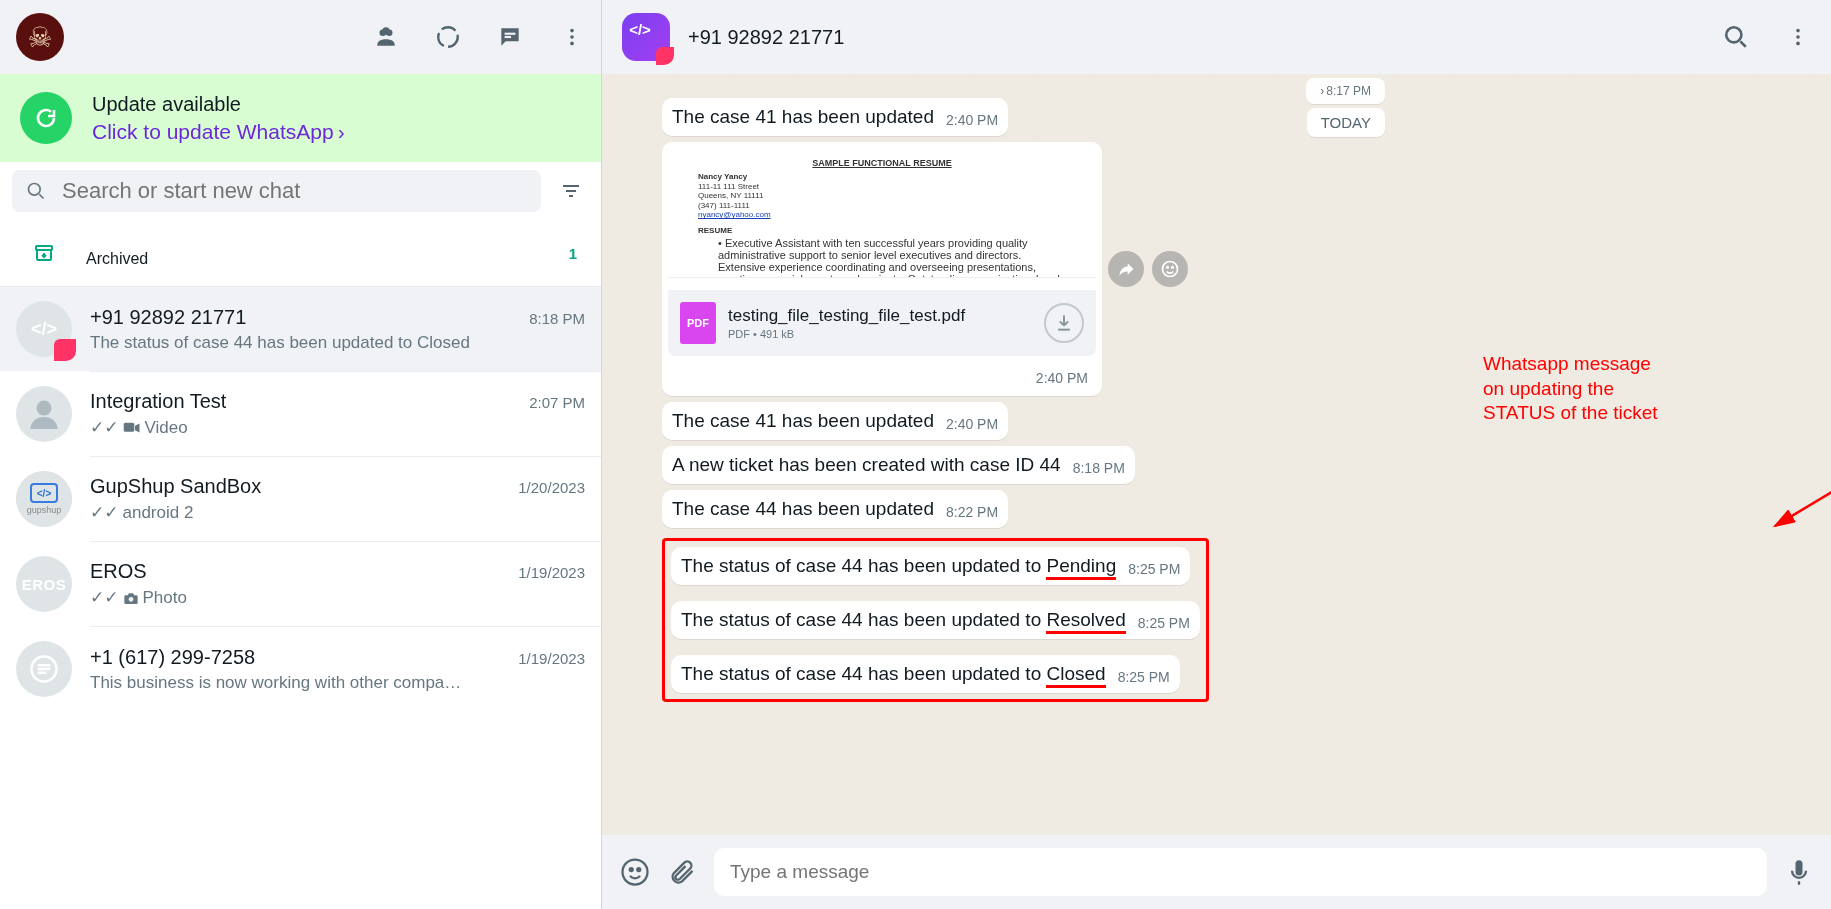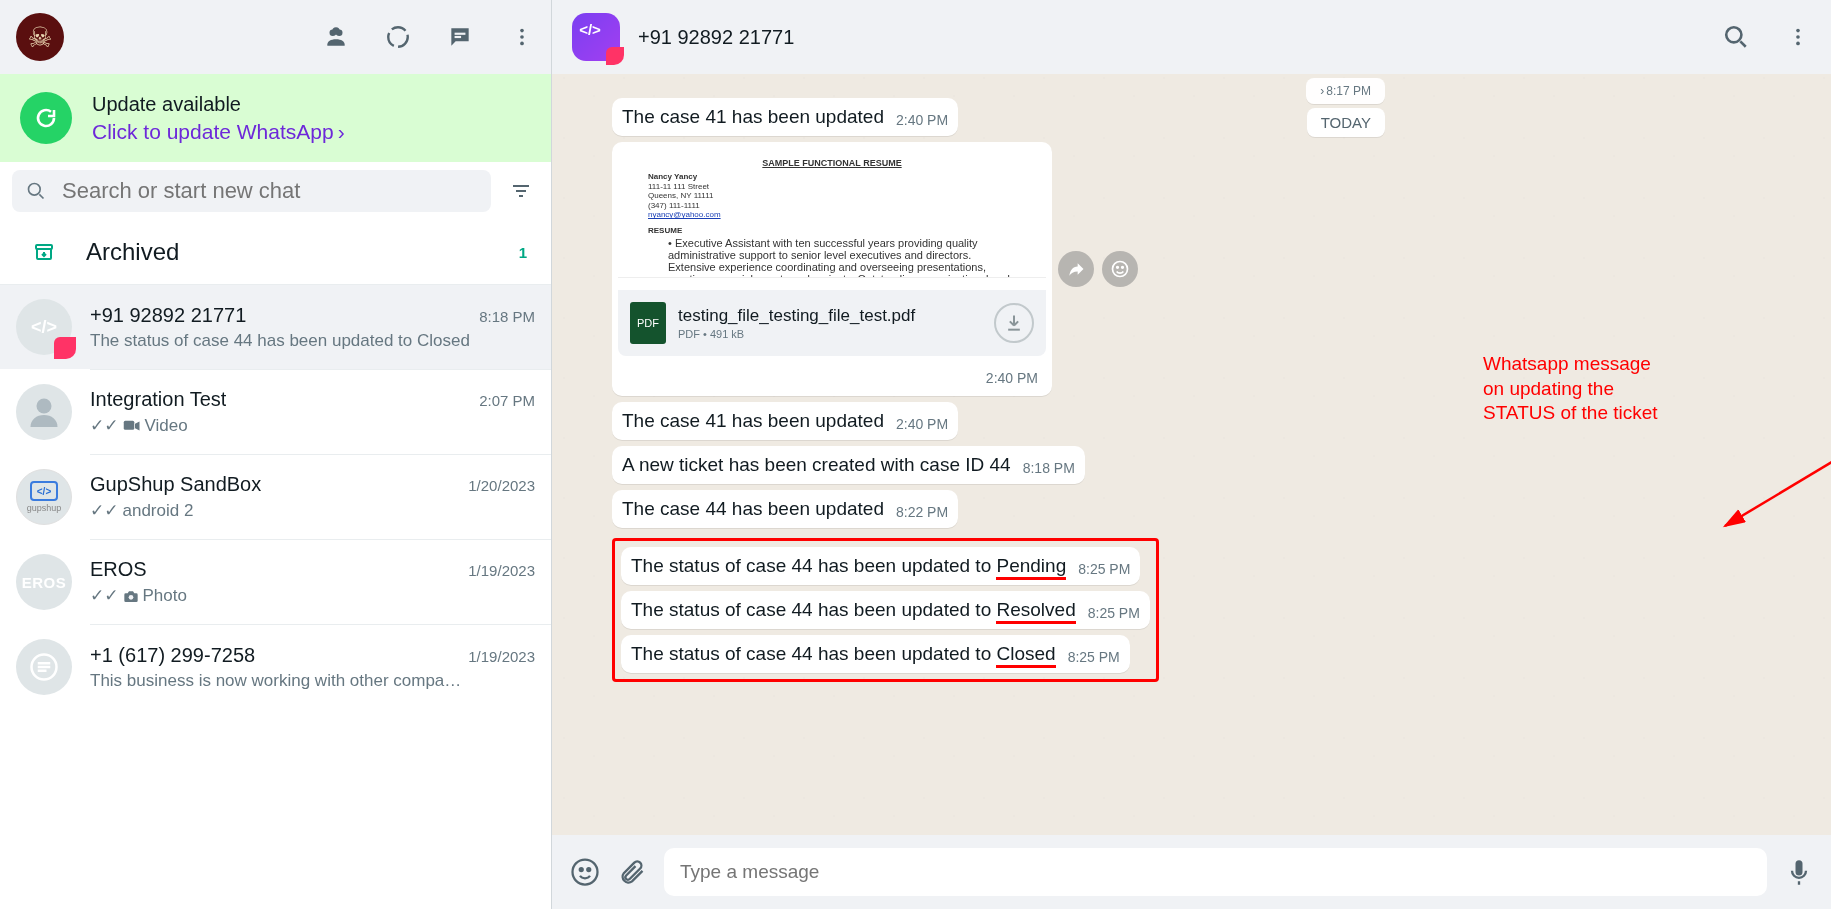--- a/index.html
+++ b/index.html
@@ -1,20 +1,20 @@
 <!DOCTYPE html>
 <html><head>
 <meta charset="utf-8">
 <style>
 * { margin: 0; padding: 0; box-sizing: border-box; font-family: -apple-system, BlinkMacSystemFont, "Segoe UI", Helvetica, Arial, sans-serif; }
 body { background: #f0f2f5; width: 1831px; height: 909px; overflow: hidden; }
 .app { display: flex; height: 100%; }
 
 
-.left { width: 552px; background: #fff; display: flex; flex-direction: column; border-right: 1px solid #d1d7db; }
+.left { width: 602px; background: #fff; display: flex; flex-direction: column; border-right: 1px solid #d1d7db; }
 .left-header { height: 74px; background: #f0f2f5; display: flex; align-items: center; padding: 0 16px; }
 .avatar { width: 48px; height: 48px; border-radius: 50%; background: #5a0f0f; display: flex; align-items: center; justify-content: center; overflow: hidden; }
 .skull-avatar { position: relative; }
 .skull-avatar::after { content:"☠"; font-size: 28px; color: #e8d4b0; }
 .left-header-actions { margin-left: auto; display: flex; gap: 36px; align-items: center; }
 .icon-btn { width: 26px; height: 26px; display: flex; align-items: center; justify-content: center; color: #54656f; cursor: pointer; }
 
 
 .update-banner { background: #d9fdd3; padding: 18px 20px; display: flex; align-items: center; gap: 20px; }
 .update-icon { width: 52px; height: 52px; border-radius: 50%; background: #25d366; display: flex; align-items: center; justify-content: center; }
@@ -23,21 +23,21 @@
 
 
 .search-row { padding: 8px 12px; display: flex; align-items: center; gap: 12px; background:#fff; }
 .search-box { flex: 1; background: #f0f2f5; border-radius: 8px; height: 42px; display: flex; align-items: center; padding: 0 14px; color: #667781; }
 .search-box input { border: none; background: transparent; outline: none; font-size: 22px; color:#b91c1c; flex:1; margin-left:16px;}
 .filter-icon { color: #54656f; padding: 0 6px; }
 
 
 .archived { display: flex; align-items: center; padding: 18px 16px; border-bottom: 1px solid #e9edef; cursor:pointer; }
 .archived .a-ic { width: 56px; display:flex; justify-content:center; color:#00a884; }
-.archived .a-lb { font-size: 24px; color:#111b21; flex:1; margin-left: 14px;}
+.archived .a-lb { font-size: 16px; color:#111b21; flex:1; margin-left: 14px; margin-top: 12px;}
 .archived .a-ct { color:#00a884; font-weight:600; font-size:15px; padding-right:8px;}
 
 
 .chat-list { flex:1; overflow:hidden; }
 .chat-item { display:flex; align-items:center; padding: 14px 16px; cursor:pointer; }
 .chat-item.active { background:#f0f2f5; }
 .chat-item .ci-avatar { width:56px; height:56px; border-radius:50%; background:#dfe5e7; flex:none; display:flex; align-items:center; justify-content:center; }
 .ci-body { flex:1; margin-left:18px; min-width:0; border-bottom: 0px solid transparent; }
 .ci-row1 { display:flex; justify-content:space-between; align-items:baseline; }
 .ci-name { font-size:20px; color:#111b21; white-space:nowrap; overflow:hidden; text-overflow:ellipsis;}
@@ -78,31 +78,31 @@
 .msg .time { font-size:14px; color:#667781; white-space:nowrap; }
 
 .file-msg { flex-direction:column; padding:6px; align-items:stretch; width:440px; }
 .file-preview { background:#fff; height:130px; border-radius:6px 6px 0 0; border-bottom:1px solid #eee; padding:10px 30px; font-size:8px; color:#333; overflow:hidden; position:relative;}
 .file-preview .ftitle { text-align:center; font-weight:700; text-decoration:underline; font-size:9px; }
 .file-preview .faddr { text-align:left; font-size:8px; line-height:1.2; margin:4px 30px 0 0;}
 .file-preview .faddr u { color:#1a3fb5;}
 .file-preview .fsum { font-weight:700; font-size:8px; margin-top:6px;}
 .file-preview .fbody { font-size:11px; margin-left:20px; margin-top:2px; }
 .file-row { background:#f0f2f5; border-radius:0 0 8px 8px; padding:12px; display:flex; align-items:center; gap:12px; }
-.pdf-icon { width:36px; height:42px; background:#14532d; border-radius:3px; color:#fff; font-size:11px; font-weight:400; display:flex; align-items:center; justify-content:center; }
+.pdf-icon { width:36px; height:42px; background:#d946ef; border-radius:3px; color:#fff; font-size:11px; font-weight:700; display:flex; align-items:center; justify-content:center; }
 .file-info { flex:1; }
 .file-name { font-size:17px; color:#111b21; }
 .file-meta { font-size:11px; color:#667781; margin-top:2px;}
 .dl-btn { width:40px; height:40px; border:2px solid #c2c9cc; border-radius:50%; display:flex; align-items:center; justify-content:center; color:#8a9599; }
 .file-time { align-self:flex-end; padding:2px 8px 4px; font-size:14px; color:#667781;}
 
 .msg-actions { position:absolute; right:-86px; top:50%; transform:translateY(-50%); display:flex; gap:8px;}
 .msg-actions .ma { width:36px; height:36px; border-radius:50%; background:rgba(128,128,128,0.5); display:flex; align-items:center; justify-content:center; color:#fff; }
 
-.highlight-box { border:3px solid #ff0000; padding:6px; border-radius:4px; display:inline-flex; flex-direction:column; gap:6px; align-self:flex-start; margin-top:4px;text-align:right;}
+.highlight-box { border:3px solid #ff0000; padding:6px; border-radius:4px; display:inline-flex; flex-direction:column; gap:16px; align-self:flex-start; margin-top:4px;text-align:right;}
 .red-underline { border-bottom:3px solid #ff0000; padding-bottom:1px; }
 
 .annotation { position:absolute; right:128px; top:352px; z-index:3; color:#ff0000; font-size:19px; line-height:1.3; width:220px; }
 .arrow { position:absolute; z-index:3; }
 
 .composer { height:74px; background:#f0f2f5; display:flex; align-items:center; padding:0 18px; gap:18px; position:relative; z-index:2; }
 .composer .c-icon { color:#54656f; }
 .composer .input-wrap { flex:1; background:#fff; border-radius:10px; height:48px; display:flex; align-items:center; padding:4px 16px; }
 .composer input { border:none; outline:none; font-size:19px; flex:1; color:#3b4a54; }
 

